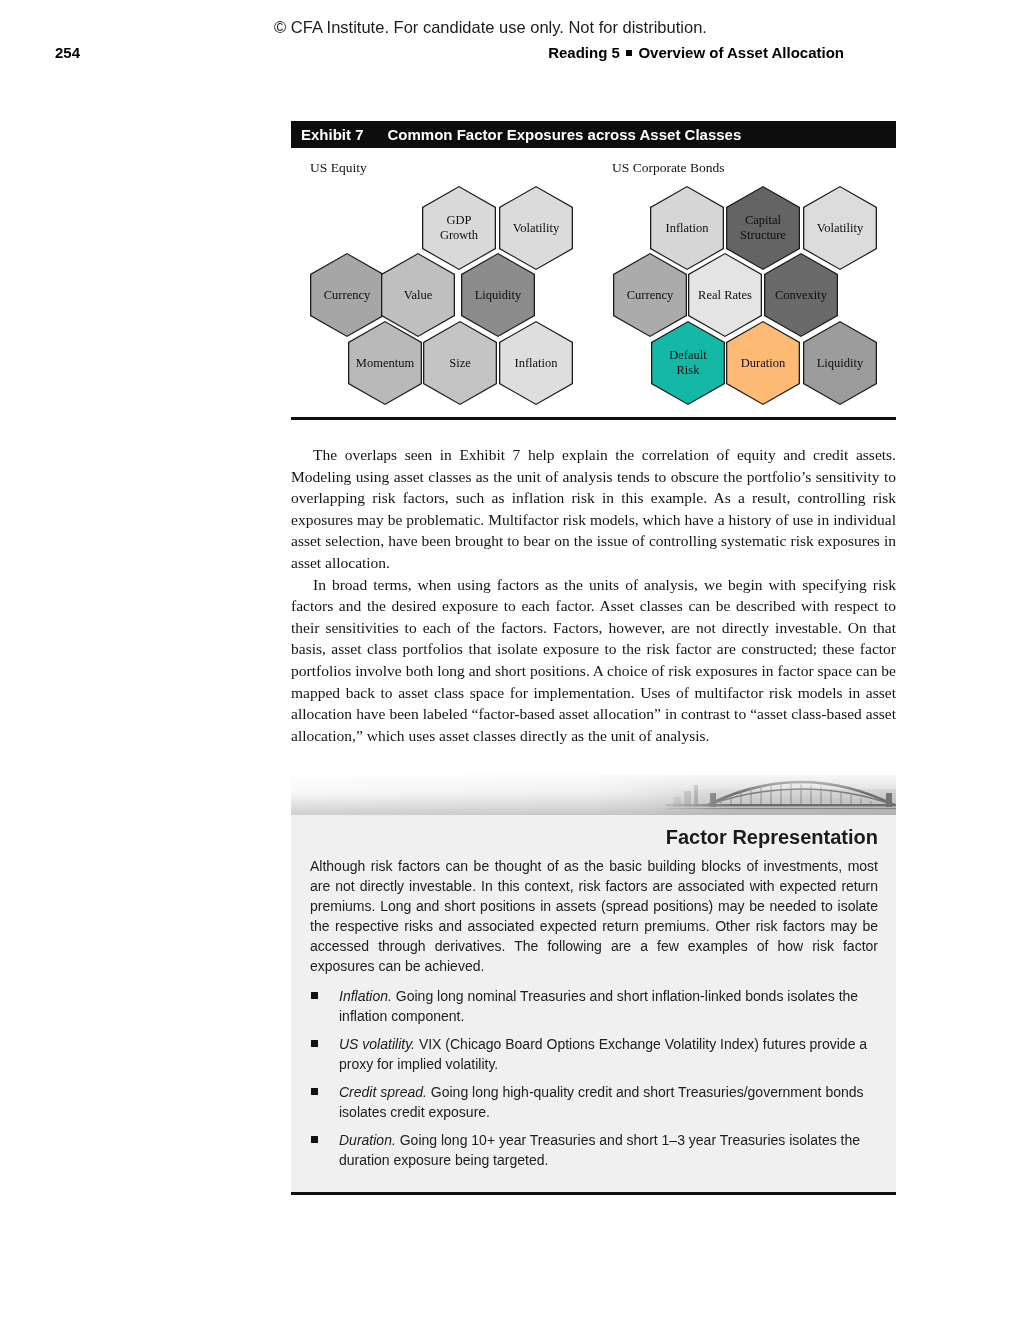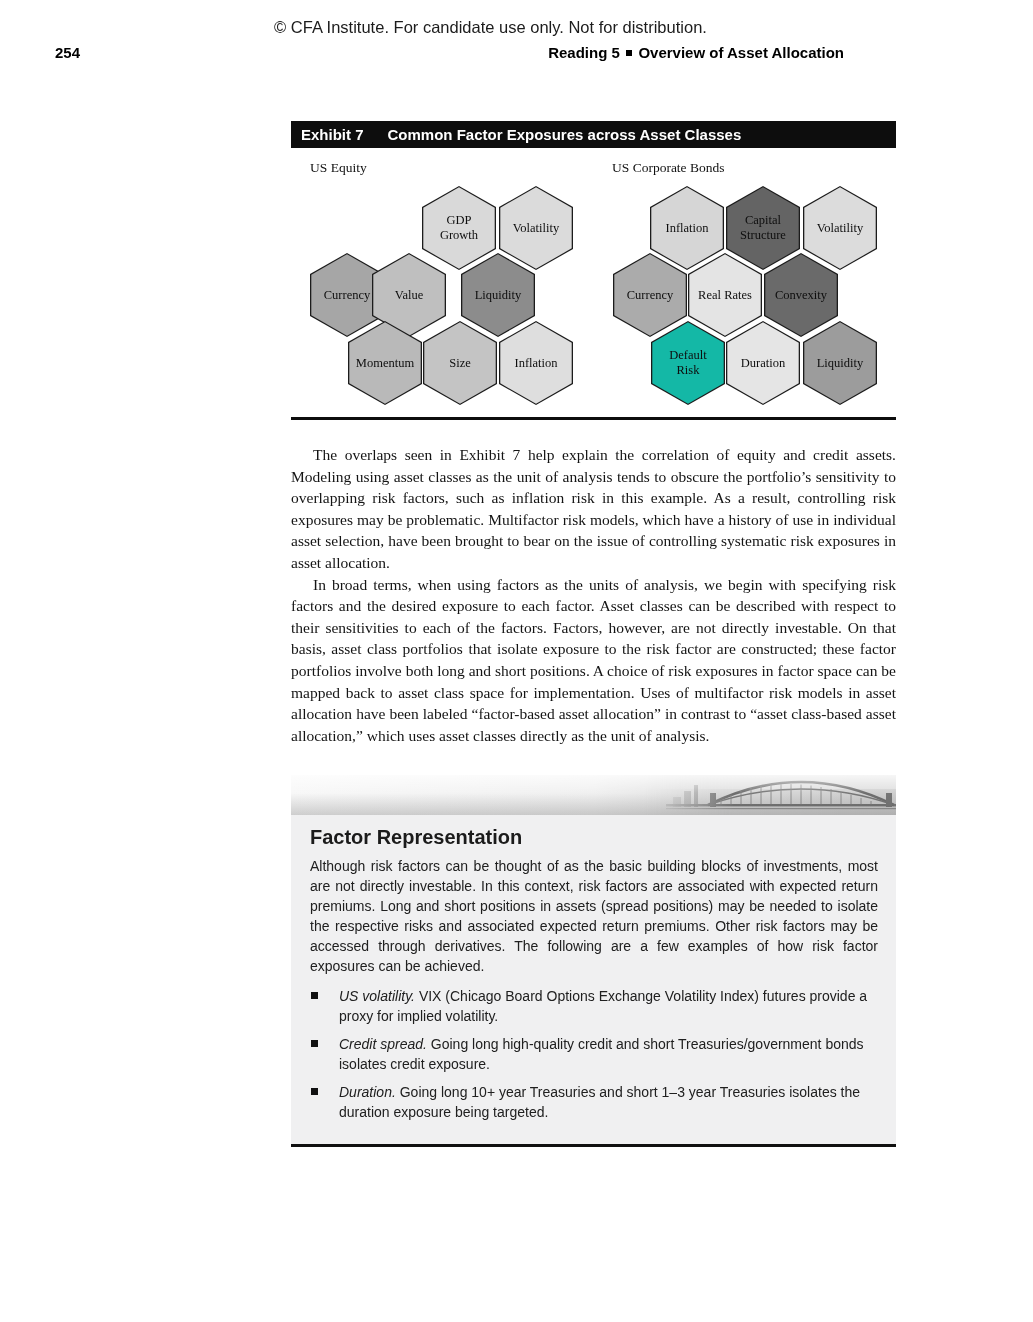--- a/index.html
+++ b/index.html
@@ -43,21 +43,21 @@
   
   .fbox{margin-top:29px;background:#f0f0f1;border-bottom:3px solid #101010;}
   .fstrip{position:relative;height:40px;overflow:hidden;
           background:linear-gradient(90deg,#f7f7f7 0%,#efefef 50%,#d8d8d8 76%,#c6c6c6 100%);}
   .fstrip .vshade{position:absolute;inset:0;
           background:linear-gradient(180deg,rgba(255,255,255,.75) 0%,rgba(255,255,255,.08) 45%,rgba(110,110,110,.30) 100%);}
   .bridge{position:absolute;right:0;top:0;height:40px;
           -webkit-mask-image:linear-gradient(to left,#000 65%,transparent 100%);
           mask-image:linear-gradient(to left,#000 65%,transparent 100%);}
   .fbody{padding:9px 18px 14px 19px;font-family:"Liberation Sans",sans-serif;color:#202020;}
-  .fhead{font-size:20px;font-weight:700;line-height:26px;margin:0 0 6px 0;color:#1b1b1b;}
+  .fhead{font-size:20px;font-weight:700;line-height:26px;margin:0 0 6px 0;color:#1b1b1b;text-align:right;}
   .fintro{font-size:14px;line-height:20px;text-align:justify;margin:0;}
   .fbullets{list-style:none;margin:10px 0 0 0;padding:0;font-size:14px;line-height:20px;}
   .fbullets li{position:relative;padding-left:29px;margin-bottom:8px;text-align:left;}
   .sq{position:absolute;left:1px;top:6px;width:7px;height:7px;background:#111;}
   .term{font-style:italic;}
 </style>
 </head>
 <body>
 
 <div class="page">
@@ -91,21 +91,21 @@
           <div class="hex-fill" style="background: rgb(219, 219, 219);">
             <span class="hex-label">Volatility</span>
           </div>
         </div>
       <div class="hex" style="left: 19px; top: 68px;">
           <div class="hex-border"></div>
           <div class="hex-fill" style="background: rgb(166, 166, 166);">
             <span class="hex-label">Currency</span>
           </div>
         </div>
-      <div class="hex" style="left: 81px; top: 68px;">
+      <div class="hex" style="left: 90px; top: 68px;">
           <div class="hex-border"></div>
           <div class="hex-fill" style="background: rgb(191, 191, 191);">
             <span class="hex-label">Value</span>
           </div>
         </div>
       <div class="hex" style="left: 170px; top: 68px;">
           <div class="hex-border"></div>
           <div class="hex-fill" style="background: rgb(140, 140, 140);">
             <span class="hex-label">Liquidity</span>
           </div>
@@ -166,21 +166,21 @@
           </div>
         </div>
       <div class="hex" style="left: 360px; top: 136px;">
           <div class="hex-border"></div>
           <div class="hex-fill" style="background: #14b8a6;">
             <span class="hex-label">Default Risk</span>
           </div>
         </div>
       <div class="hex" style="left: 435px; top: 136px;">
           <div class="hex-border"></div>
-          <div class="hex-fill" style="background: #e5e5e5;">
+          <div class="hex-fill" style="background: #fdba74;">
             <span class="hex-label">Duration</span>
           </div>
         </div>
       <div class="hex" style="left: 512px; top: 136px;">
           <div class="hex-border"></div>
           <div class="hex-fill" style="background: rgb(156, 156, 156);">
             <span class="hex-label">Liquidity</span>
           </div>
         </div>
     </div>
@@ -214,20 +214,21 @@
 
           <rect x="64" y="18" width="6" height="14" fill="#6a6a6a"></rect>
           <rect x="240" y="18" width="6" height="14" fill="#6a6a6a"></rect>
         </svg>
         <div class="vshade"></div>
       </div>
       <div class="fbody">
         <h2 class="fhead">Factor Representation</h2>
         <p class="fintro">Although risk factors can be thought of as the basic building blocks of investments, most are not directly investable. In this context, risk factors are associated with expected return premiums. Long and short positions in assets (spread positions) may be needed to isolate the respective risks and associated expected return premiums. Other risk factors may be accessed through derivatives. The following are a few examples of how risk factor exposures can be achieved.</p>
         <ul class="fbullets">
+          <li><span class="sq"></span><span class="term">Inflation.</span> <span>Going long nominal Treasuries and short inflation-linked bonds isolates the inflation component.</span></li>
           <li><span class="sq"></span><span class="term">US volatility.</span> <span>VIX (Chicago Board Options Exchange Volatility Index) futures provide a proxy for implied volatility.</span></li>
           <li><span class="sq"></span><span class="term">Credit spread.</span> <span>Going long high-quality credit and short Treasuries/government bonds isolates credit exposure.</span></li>
           <li><span class="sq"></span><span class="term">Duration.</span> <span>Going long 10+ year Treasuries and short 1–3 year Treasuries isolates the duration exposure being targeted.</span></li>
         </ul>
       </div>
     </div>
 
   </div>
 </div>
 

